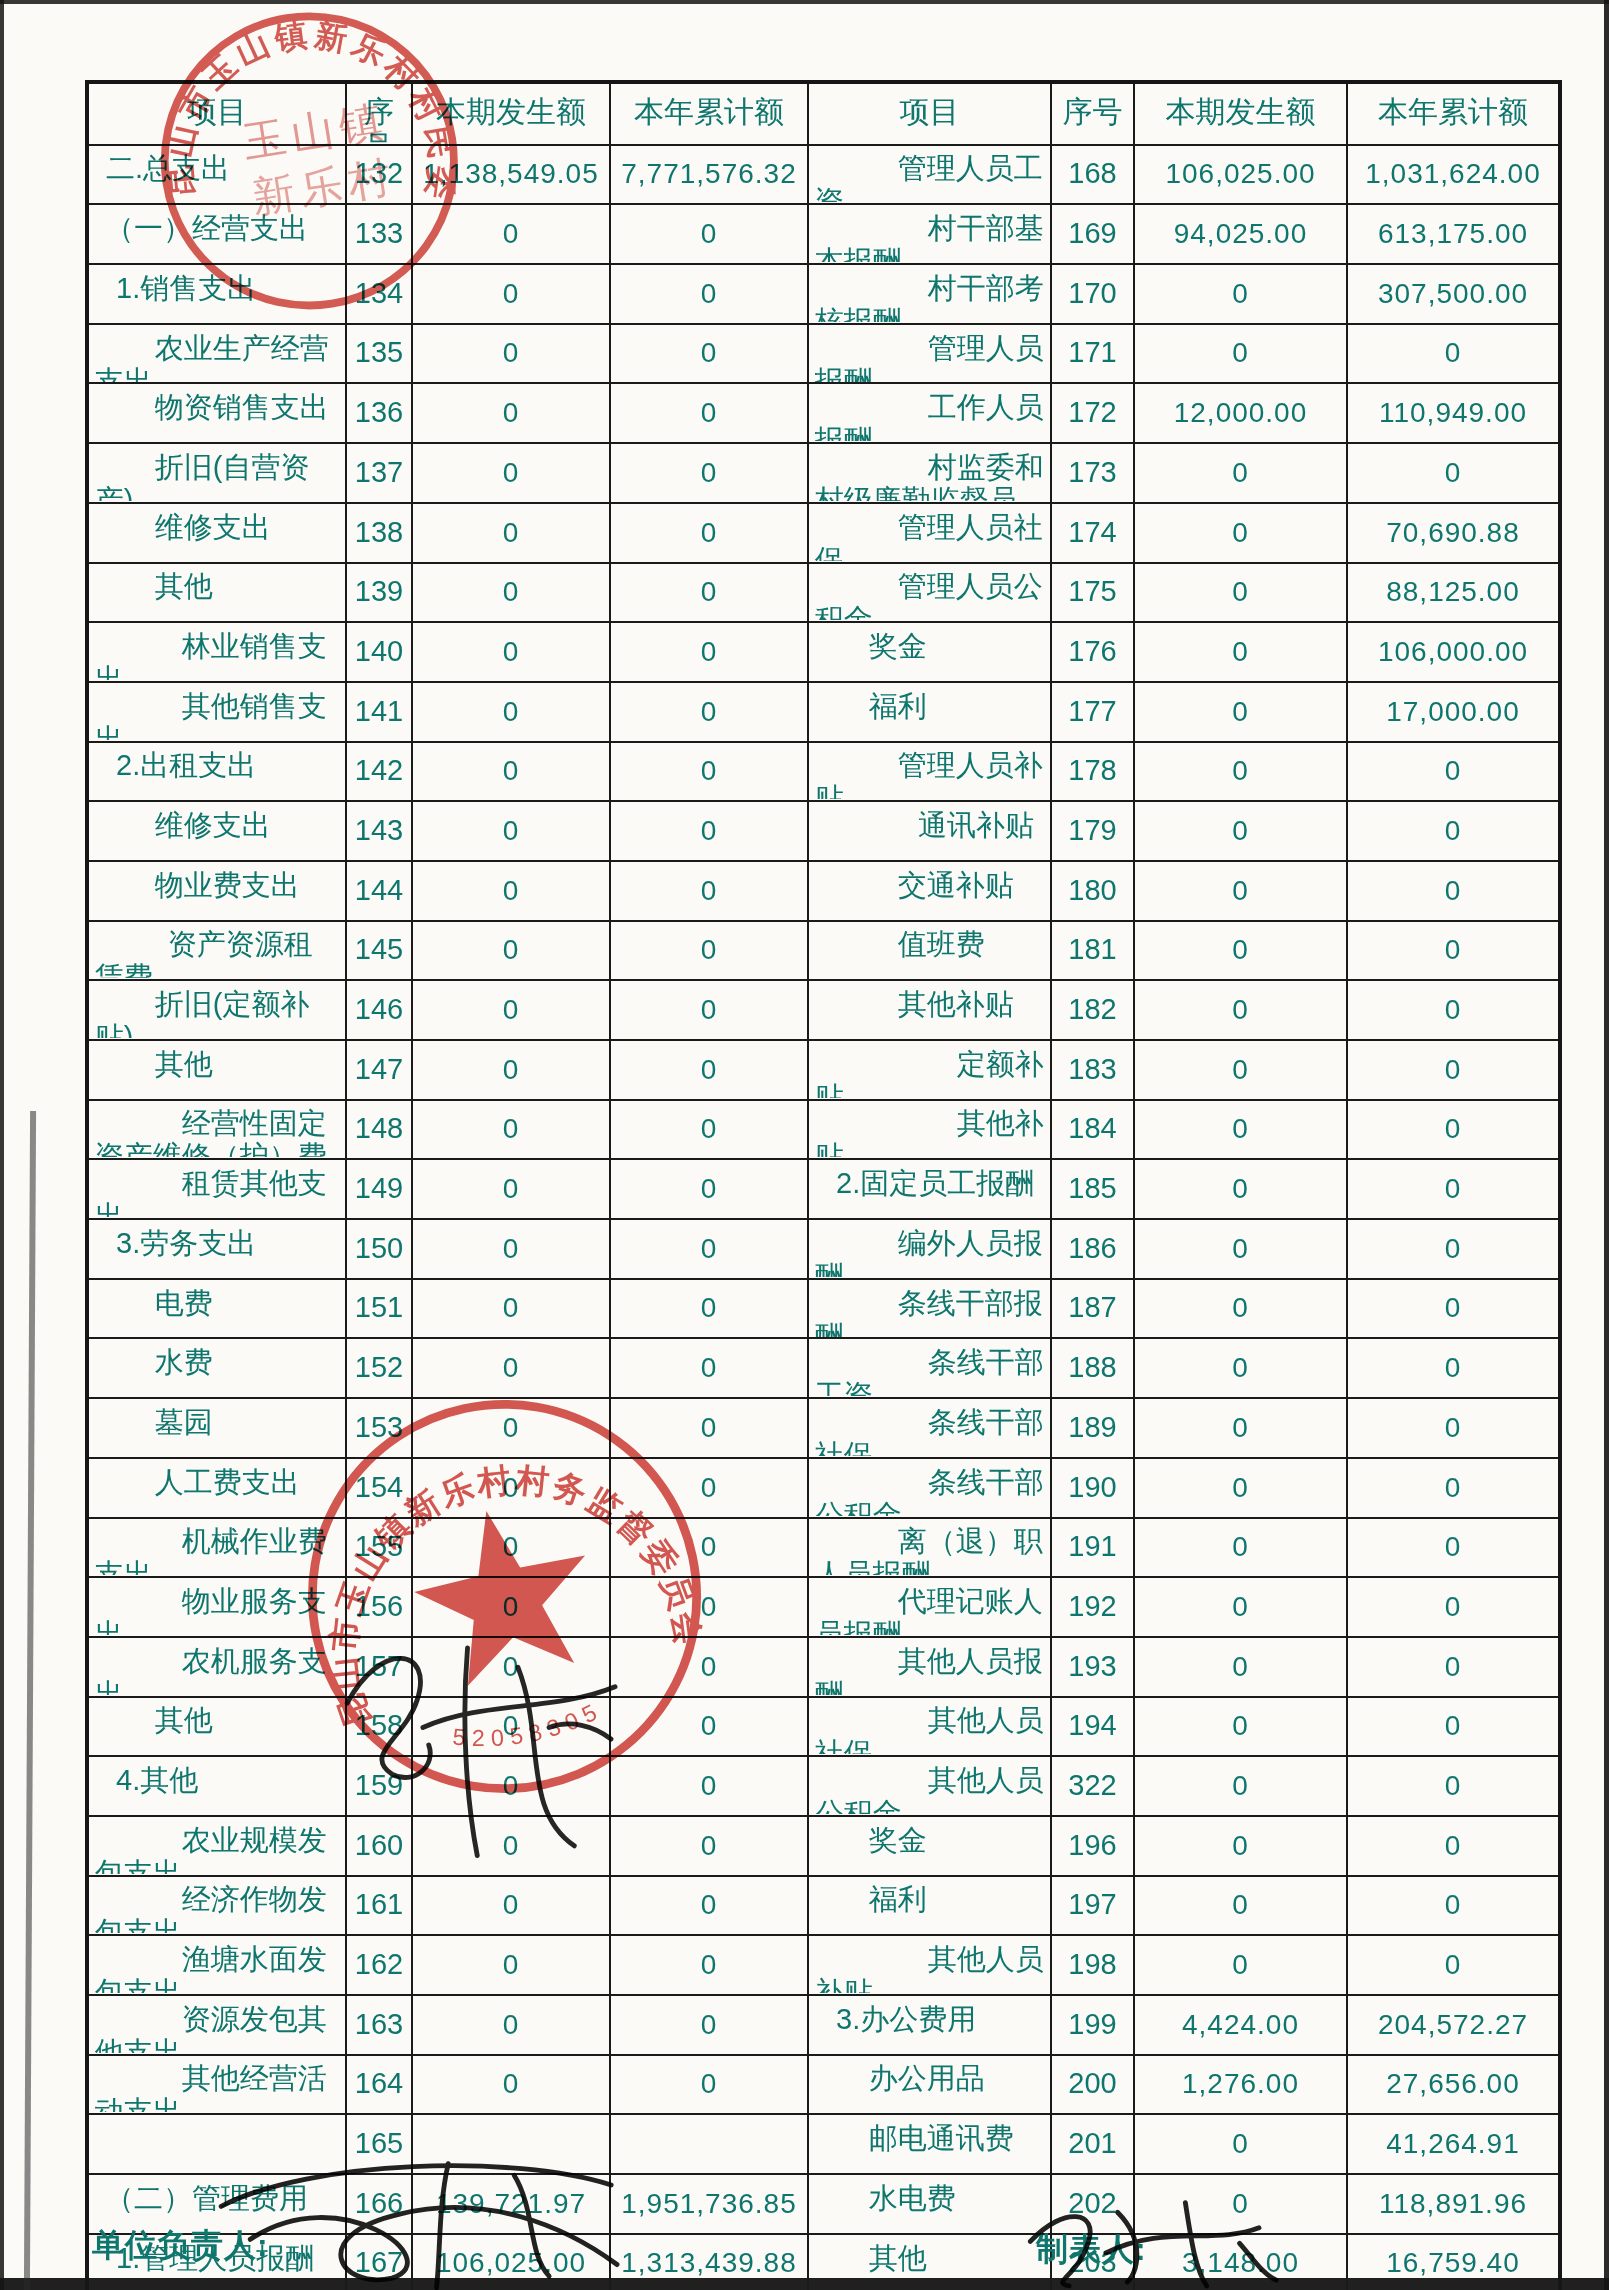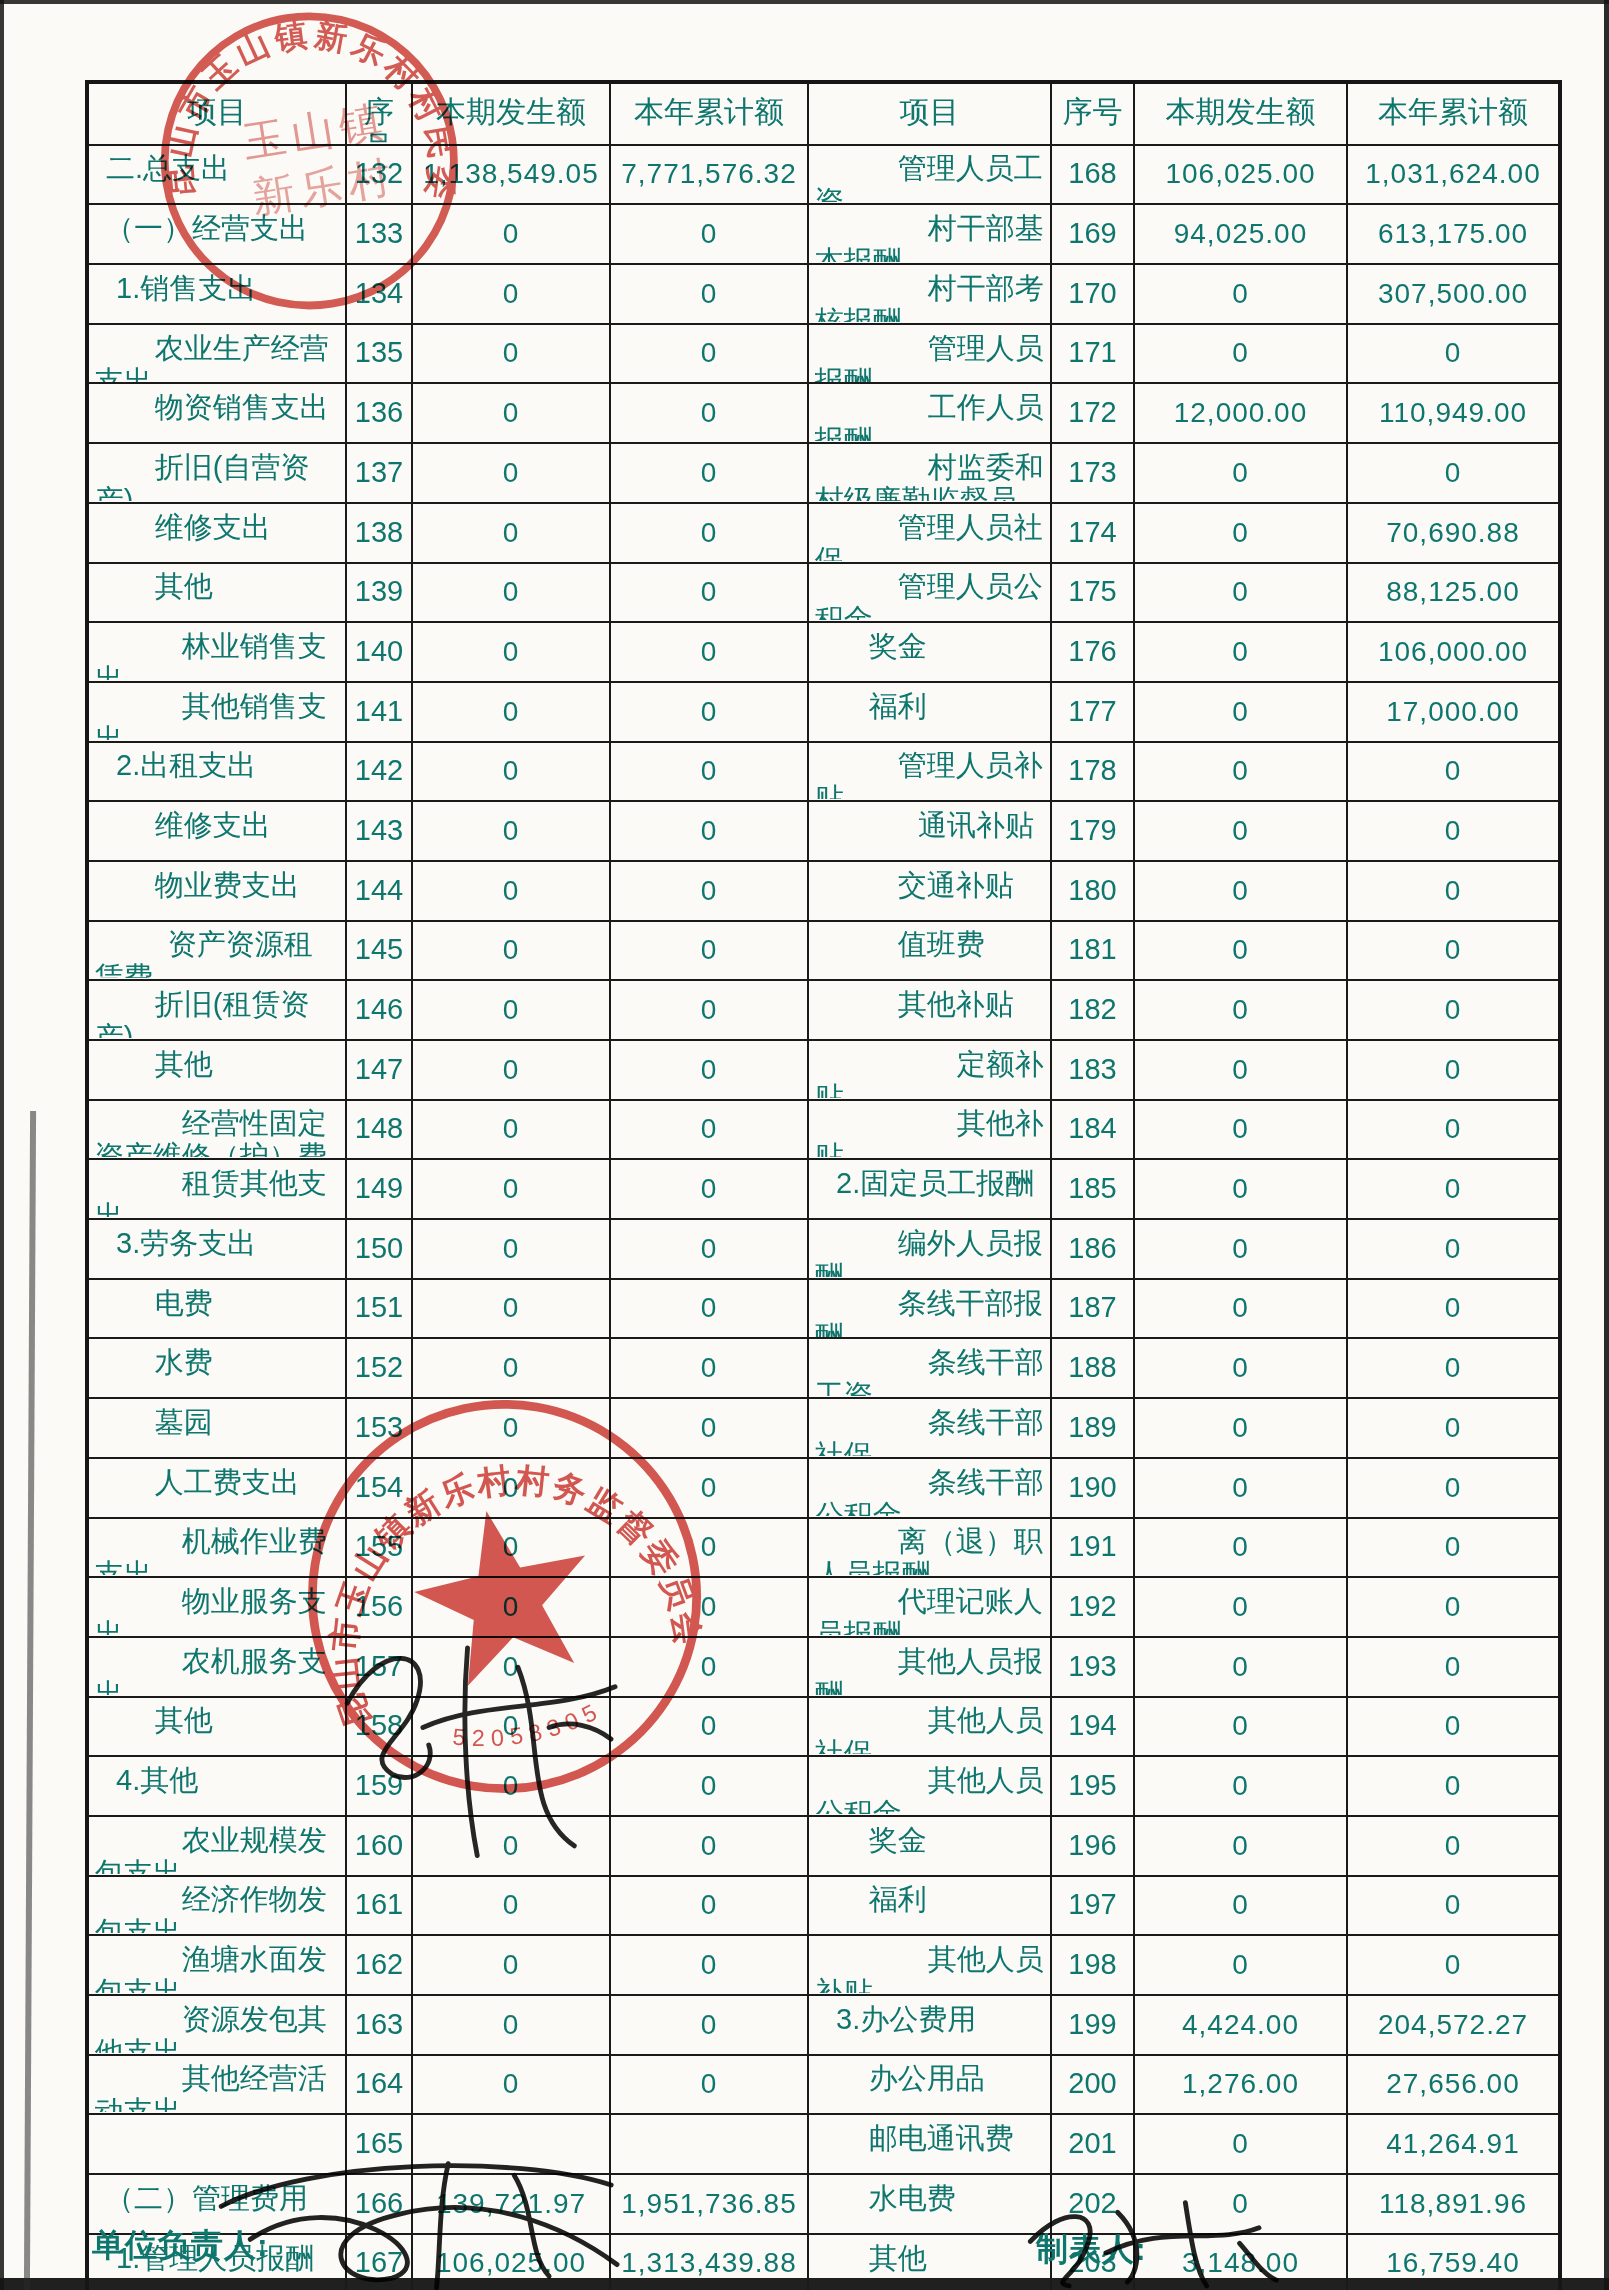--- a/index.html
+++ b/index.html
@@ -458,21 +458,21 @@
           </td>
           <td>
             <div class="t num amt">0</div>
           </td>
           <td>
             <div class="t num amt">0</div>
           </td>
         </tr>
         <tr class="drow">
           <td>
-            <div class="t" style="text-indent: 60px;">折旧(租赁资产)</div>
+            <div class="t" style="text-indent: 60px;">折旧(定额补贴)</div>
           </td>
           <td>
             <div class="t num">146</div>
           </td>
           <td>
             <div class="t num amt">0</div>
           </td>
           <td>
             <div class="t num amt">0</div>
           </td>
@@ -811,21 +811,21 @@
           <td>
             <div class="t num amt">0</div>
           </td>
           <td>
             <div class="t num amt">0</div>
           </td>
           <td>
             <div class="t" style="text-indent: 113px;">其他人员公积金</div>
           </td>
           <td>
-            <div class="t num">195</div>
+            <div class="t num">322</div>
           </td>
           <td>
             <div class="t num amt">0</div>
           </td>
           <td>
             <div class="t num amt">0</div>
           </td>
         </tr>
         <tr class="drow">
           <td>

